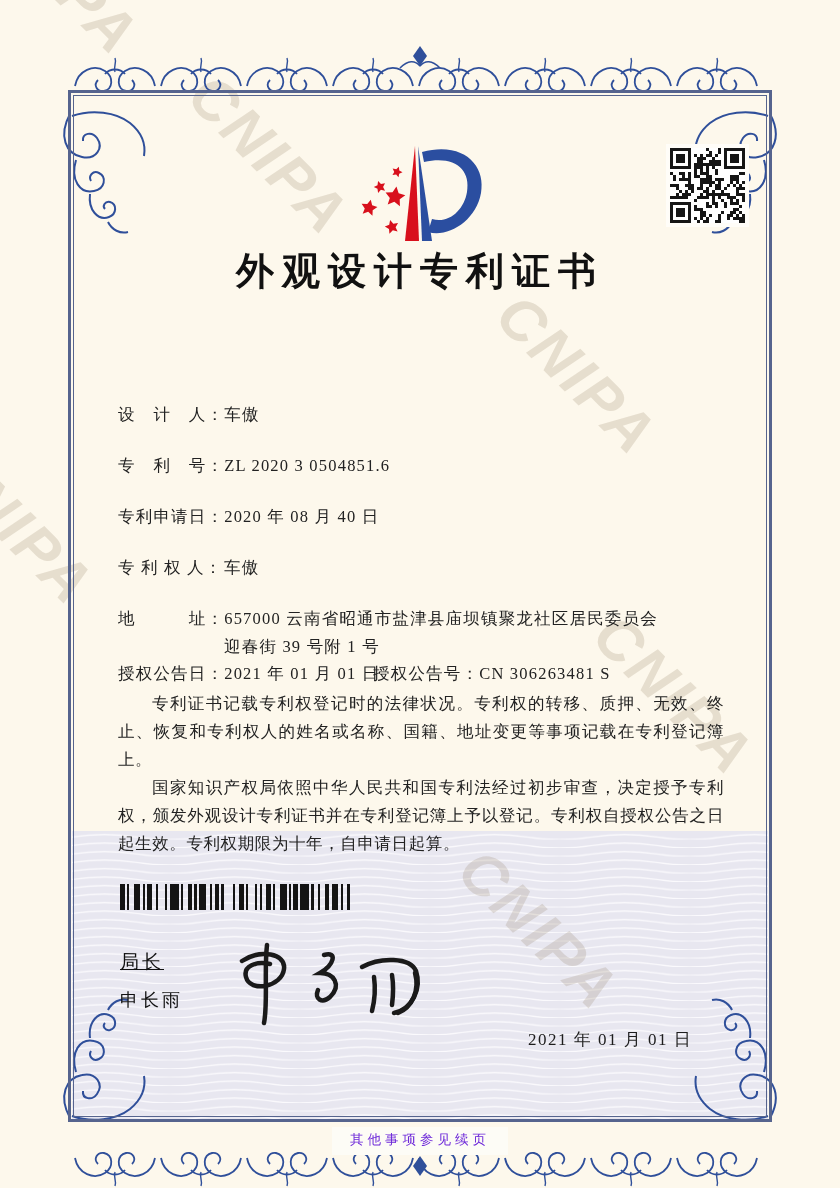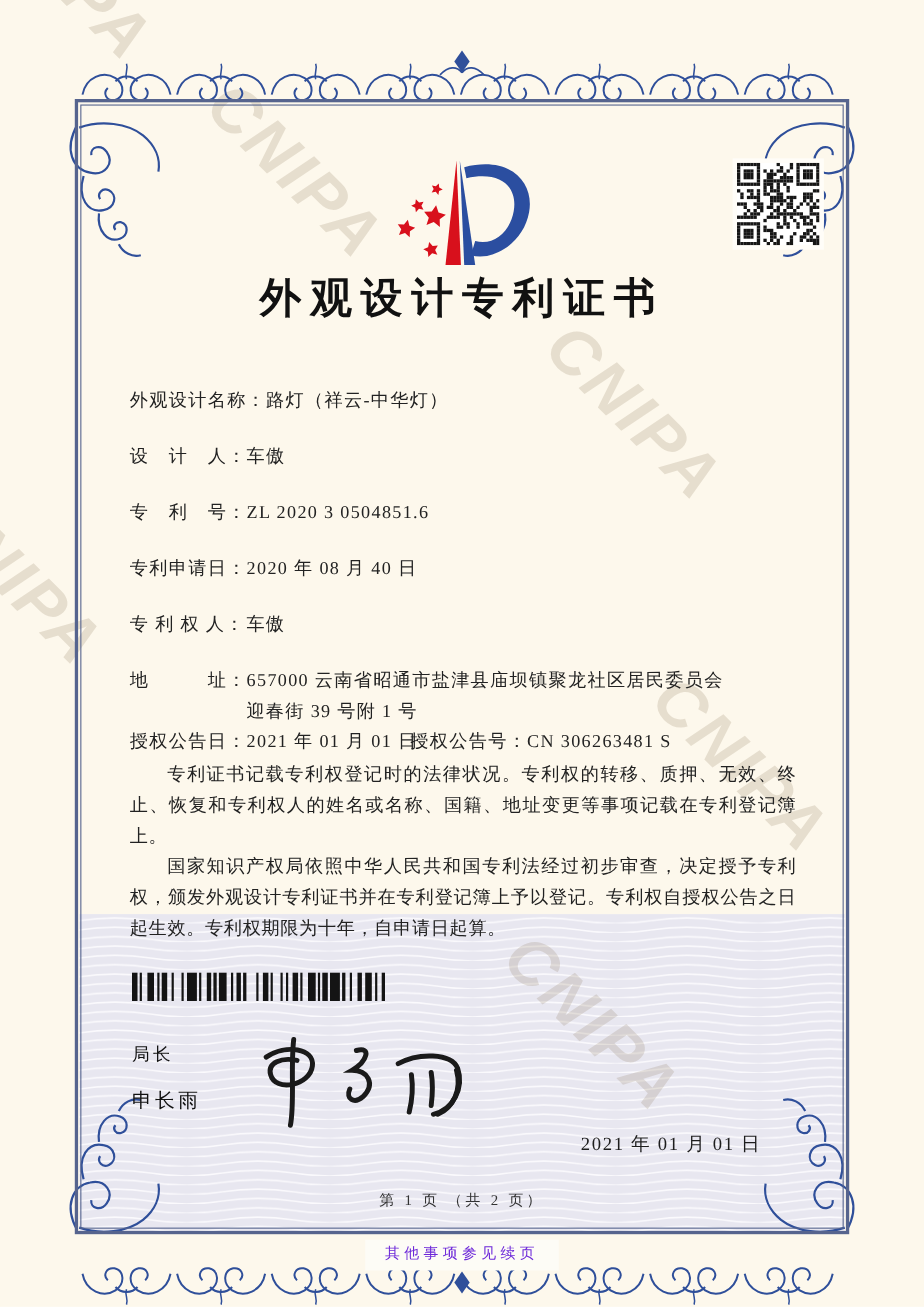--- a/index.html
+++ b/index.html
@@ -28,21 +28,21 @@
          letter-spacing:8px;color:#111;}
   .frow{position:absolute;left:118px;z-index:5;font-size:16.5px;letter-spacing:1.2px;
         white-space:pre;color:#222;}
   .flabel{display:inline-block;min-width:106px;}
   .paras{left:118px;top:690px;width:606px;font-size:16.5px;line-height:28px;
          text-align:justify;color:#222;}
   .paras p{margin:0;text-indent:34px;letter-spacing:0.6px;}
   .barcode{left:120px;top:884px;width:248px;height:26px;font-size:0;white-space:nowrap;
            overflow:hidden;}
   .post{left:120px;top:949px;font-family:"Liberation Sans","DejaVu Sans",sans-serif;
-        font-size:16px;letter-spacing:3px;color:#111;}
+        font-size:19px;letter-spacing:3px;color:#111;text-decoration:underline;}
   .pname{left:120px;top:988px;font-family:"Liberation Sans","DejaVu Sans",sans-serif;
         font-size:18px;letter-spacing:3px;color:#111;}
   .sig{left:212px;top:933px;}
   .date{left:528px;top:1028px;font-size:17px;letter-spacing:1.5px;color:#1d1d1d;}
   .pageno{left:0;top:1082px;width:840px;text-align:center;font-size:13.5px;
           letter-spacing:3px;color:#333;}
   .note{left:50%;top:1127px;transform:translateX(-50%);background:#fdfcf6;
         padding:4px 18px 6px;font-size:13.5px;letter-spacing:4px;color:#6d28d9;z-index:6;}
 </style>
 </head>
@@ -436,21 +436,20 @@
           <rect x="9" y="72" width="3" height="3"></rect>
           <rect x="12" y="72" width="3" height="3"></rect>
           <rect x="15" y="72" width="3" height="3"></rect>
           <rect x="18" y="72" width="3" height="3"></rect>
         </g>
     </svg>
   </div>
 
   <div class="ct title">外观设计专利证书</div>
 
-  <div class="frow" style="top:353px"><span class="flabel">外观设计名称：</span><span>路灯（祥云-中华灯）</span></div>
   <div class="frow" style="top:404px"><span class="flabel">设　计　人：</span><span>车傲</span></div>
   <div class="frow" style="top:455px"><span class="flabel">专　利　号：</span><span>ZL 2020 3 0504851.6</span></div>
   <div class="frow" style="top:506px"><span class="flabel">专利申请日：</span><span>2020 年 08 月 40 日</span></div>
   <div class="frow" style="top:557px"><span class="flabel">专 利 权 人：</span><span>车傲</span></div>
   <div class="frow" style="top:608px"><span class="flabel">地　　　址：</span><span>657000 云南省昭通市盐津县庙坝镇聚龙社区居民委员会</span></div>
   <div class="frow" style="top:636px;left:224px">迎春街 39 号附 1 号</div>
   <div class="frow" style="top:663px"><span class="flabel">授权公告日：</span><span>2021 年 01 月 01 日</span></div>
   <div class="frow" style="top:663px;left:373px"><span>授权公告号：</span><span>CN 306263481 S</span></div>
 
   <div class="ct paras">
@@ -470,17 +469,16 @@
       <path d="M112,22 C126,18 122,32 108,40 C122,40 130,52 118,64 C110,71 102,66 106,57"></path>
       <path d="M150,34 C168,24 198,24 204,38 C210,56 200,76 182,80"></path>
       <path d="M162,44 C164,58 162,70 160,78"></path>
       <path d="M180,42 C182,54 181,64 180,72"></path>
       <path d="M203,40 C208,58 200,74 186,80"></path>
     </g>
   </svg>
 
   <div class="ct date">2021 年 01 月 01 日</div>
 
-  <div class="ct pageno">第 1 页 （共 2 页）</div>
 
   <div class="ct note">其他事项参见续页</div>
 
 </div>
 
 </body></html>

